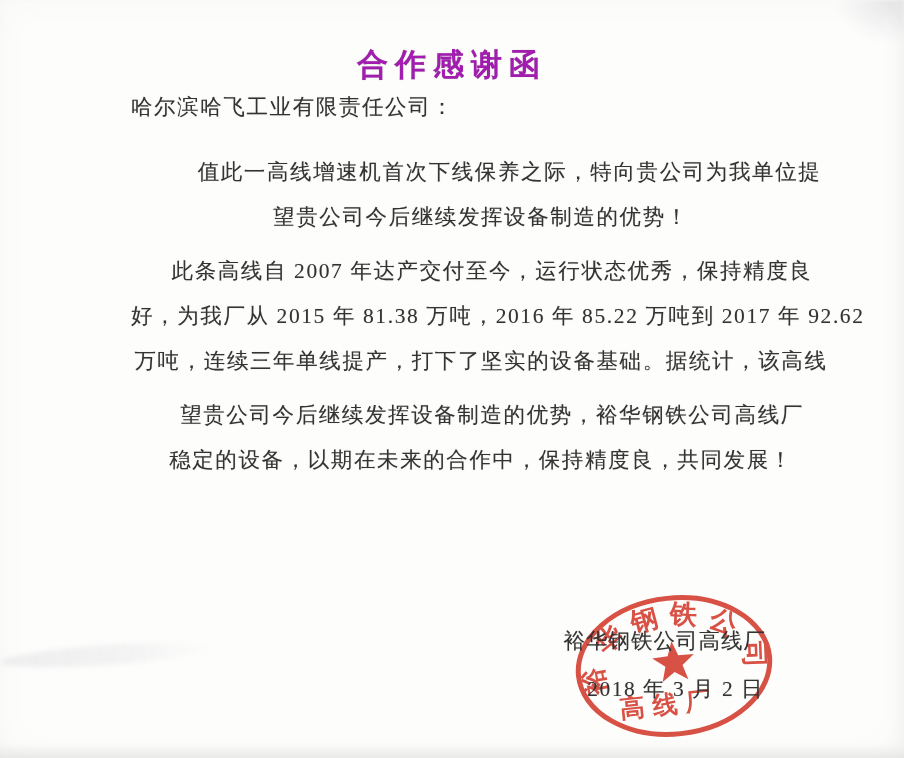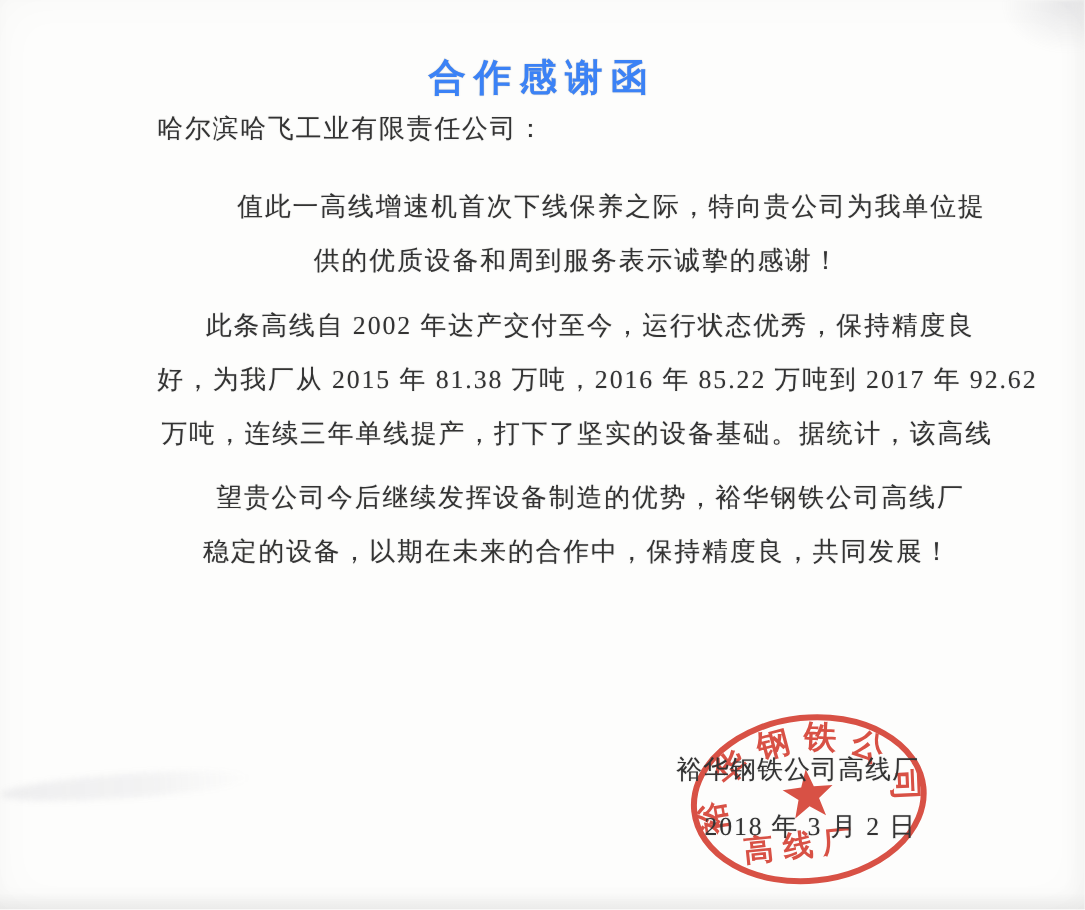--- a/index.html
+++ b/index.html
@@ -23,21 +23,21 @@
     position: absolute;
     top: 42px;
     left: 0;
     width: 100%;
     margin: 0;
     text-align: center;
     font-size: 31px;
     font-weight: 700;
     letter-spacing: 7px;
     line-height: 45px;
-    color: #3b82f6;
+    color: #a21caf;
     text-shadow: 0 0 1px rgba(47,47,47,0.4);
   }
   .recipient {
     position: absolute;
     top: 85px;
     left: 131px;
     font-size: 21.5px;
     line-height: 45px;
     letter-spacing: 1.6px;
     white-space: nowrap;
@@ -131,22 +131,22 @@
 <body>
 
 <div class="page">
 
   <h1 class="title">合作感谢函</h1>
 
   <div class="recipient">哈尔滨哈飞工业有限责任公司：</div>
 
   <div class="body-block">
     <div class="line p-first">值此一高线增速机首次下线保养之际，特向贵公司为我单位提</div>
-    <div class="line">供的优质设备和周到服务表示诚挚的感谢！</div>
-    <div class="line p-start">此条高线自 2002 年达产交付至今，运行状态优秀，保持精度良</div>
+    <div class="line">望贵公司今后继续发挥设备制造的优势！</div>
+    <div class="line p-start">此条高线自 2007 年达产交付至今，运行状态优秀，保持精度良</div>
     <div class="line">好，为我厂从 2015 年 81.38 万吨，2016 年 85.22 万吨到 2017 年 92.62</div>
     <div class="line">万吨，连续三年单线提产，打下了坚实的设备基础。据统计，该高线</div>
     <div class="line p-start">望贵公司今后继续发挥设备制造的优势，裕华钢铁公司高线厂</div>
     <div class="line">稳定的设备，以期在未来的合作中，保持精度良，共同发展！</div>
   </div>
 
   <div class="signature">裕华钢铁公司高线厂</div>
   <div class="date">2018 年 3 月 2 日</div>
 
   <svg class="stamp" viewBox="0 0 280 200" xmlns="http://www.w3.org/2000/svg">

